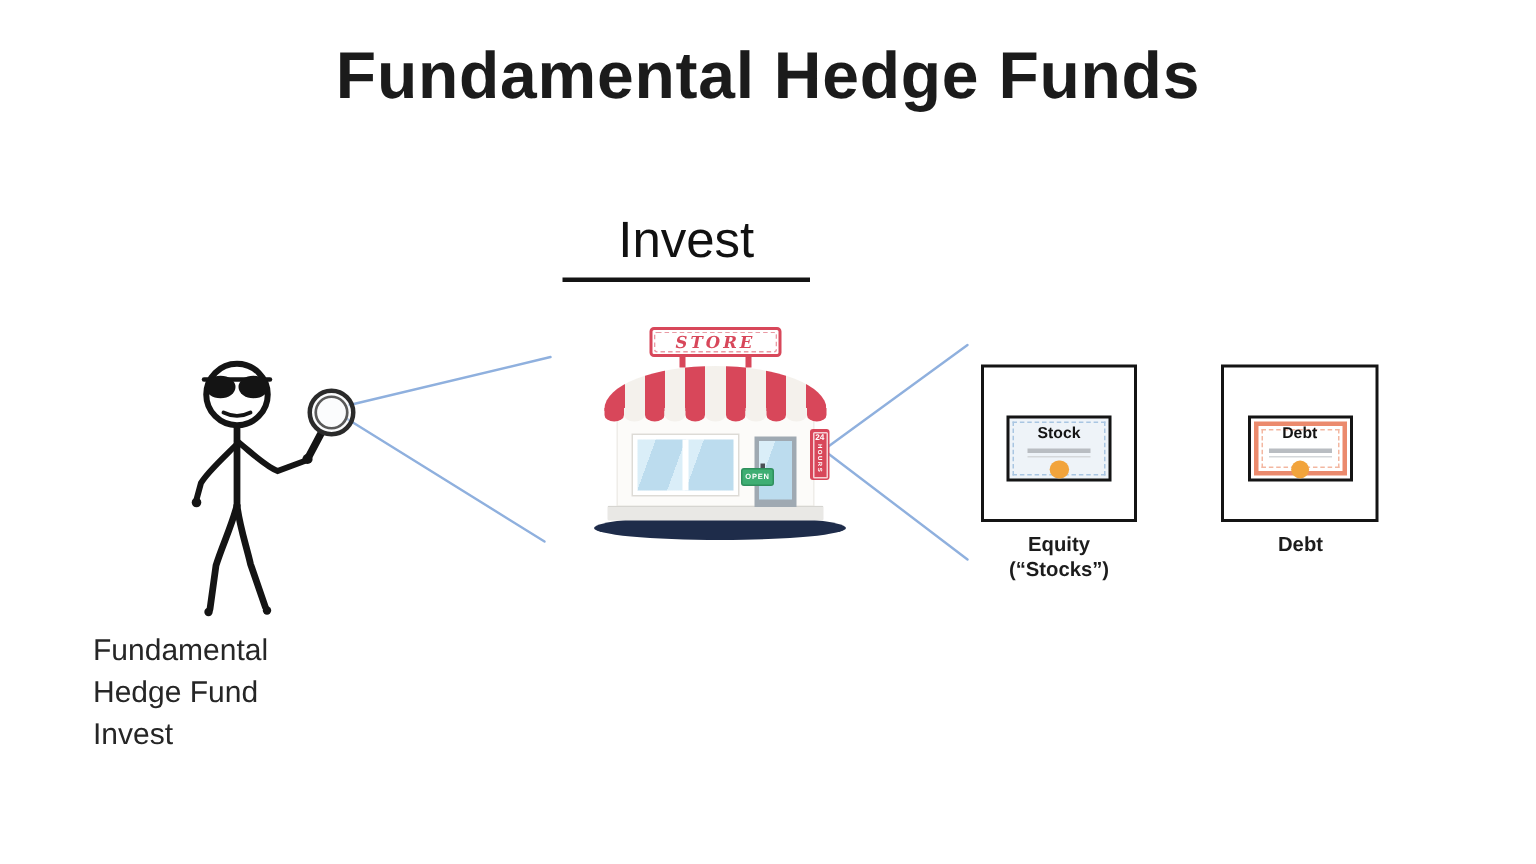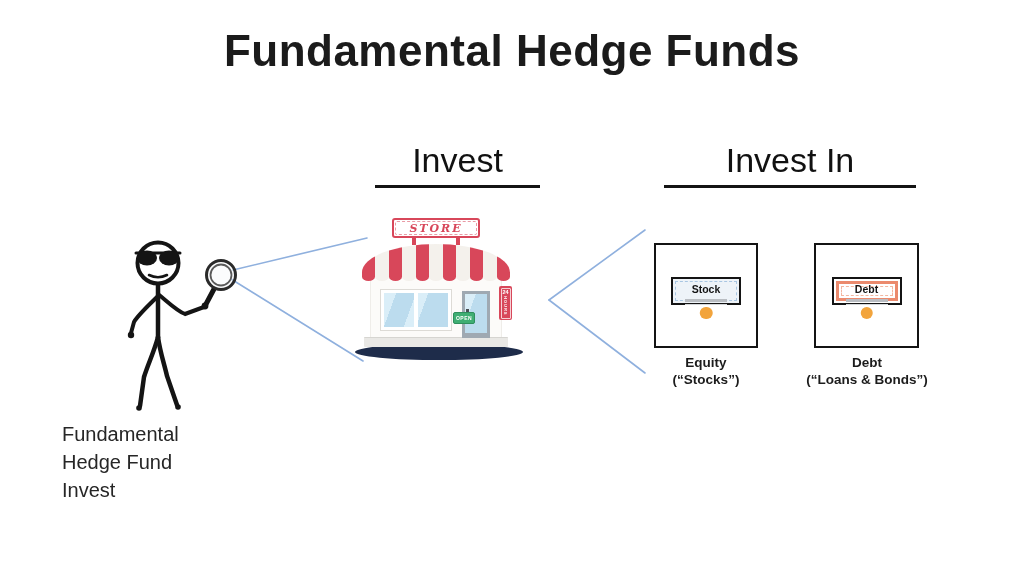--- a/index.html
+++ b/index.html
@@ -28,21 +28,21 @@
   .connectors { position:absolute; left:0; top:0; width:1024px; height:576px; z-index:0; pointer-events:none; }
 
   
   .figure-wrap { position:absolute; left:88px; top:230px; width:160px; height:200px; z-index:1; }
   .manager-caption {
     position:absolute; left:62px; top:420px; width:200px;
     text-align:left; font-size:20px; line-height:28px; font-weight:400; color:#262626;
   }
 
   
-  .store { position:absolute; left:356px; top:208px; width:168px; height:154px; z-index:1; }
+  .store { position:absolute; left:397px; top:208px; width:168px; height:154px; z-index:1; }
   .store .shadow {
     position:absolute; left:-1px; top:136px; width:168px; height:16px;
     background:#1e2c4a; border-radius:50%;
   }
   .store .base {
     position:absolute; left:8px; top:129px; width:144px; height:10px;
     background:#e9e8e5; border-top:1px solid #d6d5d1; border-radius:1px;
   }
   .store .facade {
     position:absolute; left:14px; top:60px; width:132px; height:70px;
@@ -122,21 +122,21 @@
 
   
   .asset-box {
     position:absolute; top:243px; height:105px;
     background:#ffffff; border:2.5px solid #141414; z-index:1;
   }
   .asset-box.stock { left:654px; width:104px; }
   .asset-box.debt  { left:814px; width:105px; }
   .cert {
     position:absolute; left:50%; top:32px; transform:translateX(-50%);
-    width:70px; height:28px; border:2.5px solid #141414; background:#ffffff;
+    width:70px; height:44px; border:2.5px solid #141414; background:#ffffff;
   }
   .cert.stock-cert { background:#eef3f8; }
   .cert.stock-cert::before {
     content:''; position:absolute; inset:2px; border:1px dashed #a9c6e2;
   }
   .cert.debt-cert::before {
     content:''; position:absolute; inset:2px; border:3px solid #eb8a6d;
   }
   .cert.debt-cert::after {
     content:''; position:absolute; inset:7px; border:1px dashed #f3b7a1;
@@ -160,23 +160,20 @@
 </style>
 </head>
 <body>
 
 <div class="canvas">
 
   <div class="page-title">Fundamental Hedge Funds</div>
 
   <div class="section-header analyze">
     <span>Invest</span>
-  </div>
-  <div class="section-header invest">
-    <span>Invest In</span>
   </div>
 
   <svg class="connectors" viewBox="0 0 1024 576" aria-hidden="true">
     <g stroke="#8fb0de" stroke-width="1.6" fill="none" stroke-linecap="round">
       <path d="M233,270 L367,238"></path>
       <path d="M231,279 L363,361"></path>
       <path d="M549,300 L645,230"></path>
       <path d="M549,300 L645,373"></path>
     </g>
   </svg>
@@ -272,16 +269,15 @@
   <div class="asset-box debt">
     <div class="cert debt-cert">
       <div class="cert-label">Debt</div>
       <div class="cert-line1"></div>
       <div class="cert-line2"></div>
       <div class="cert-seal"></div>
     </div>
   </div>
   <div class="asset-caption debt">
     <div>Debt</div>
-    <div>(“Loans &amp; Bonds”)</div>
   </div>
 
 </div>
 
 </body></html>

